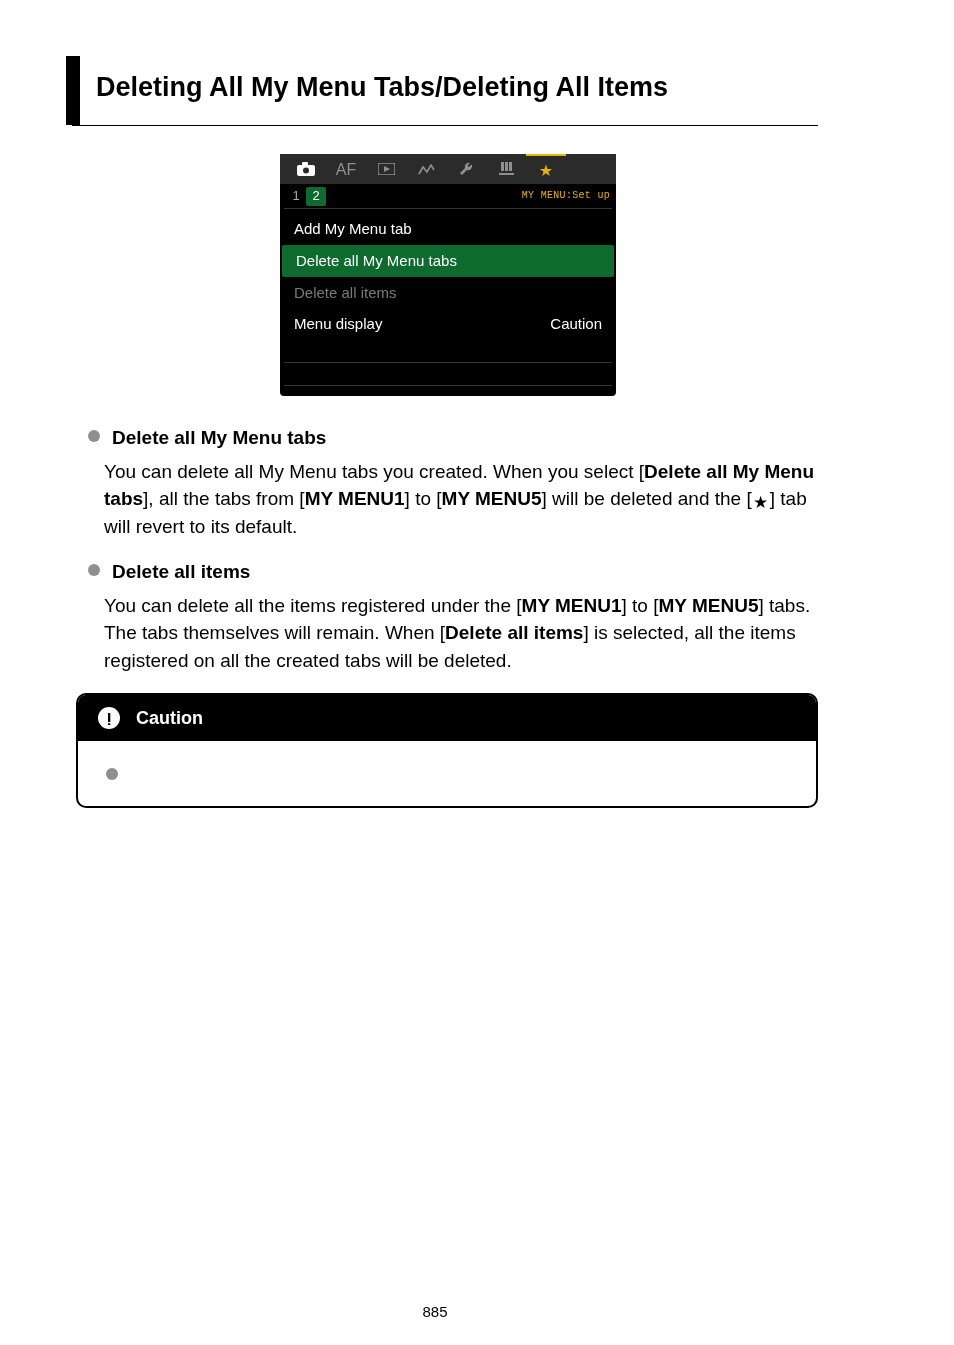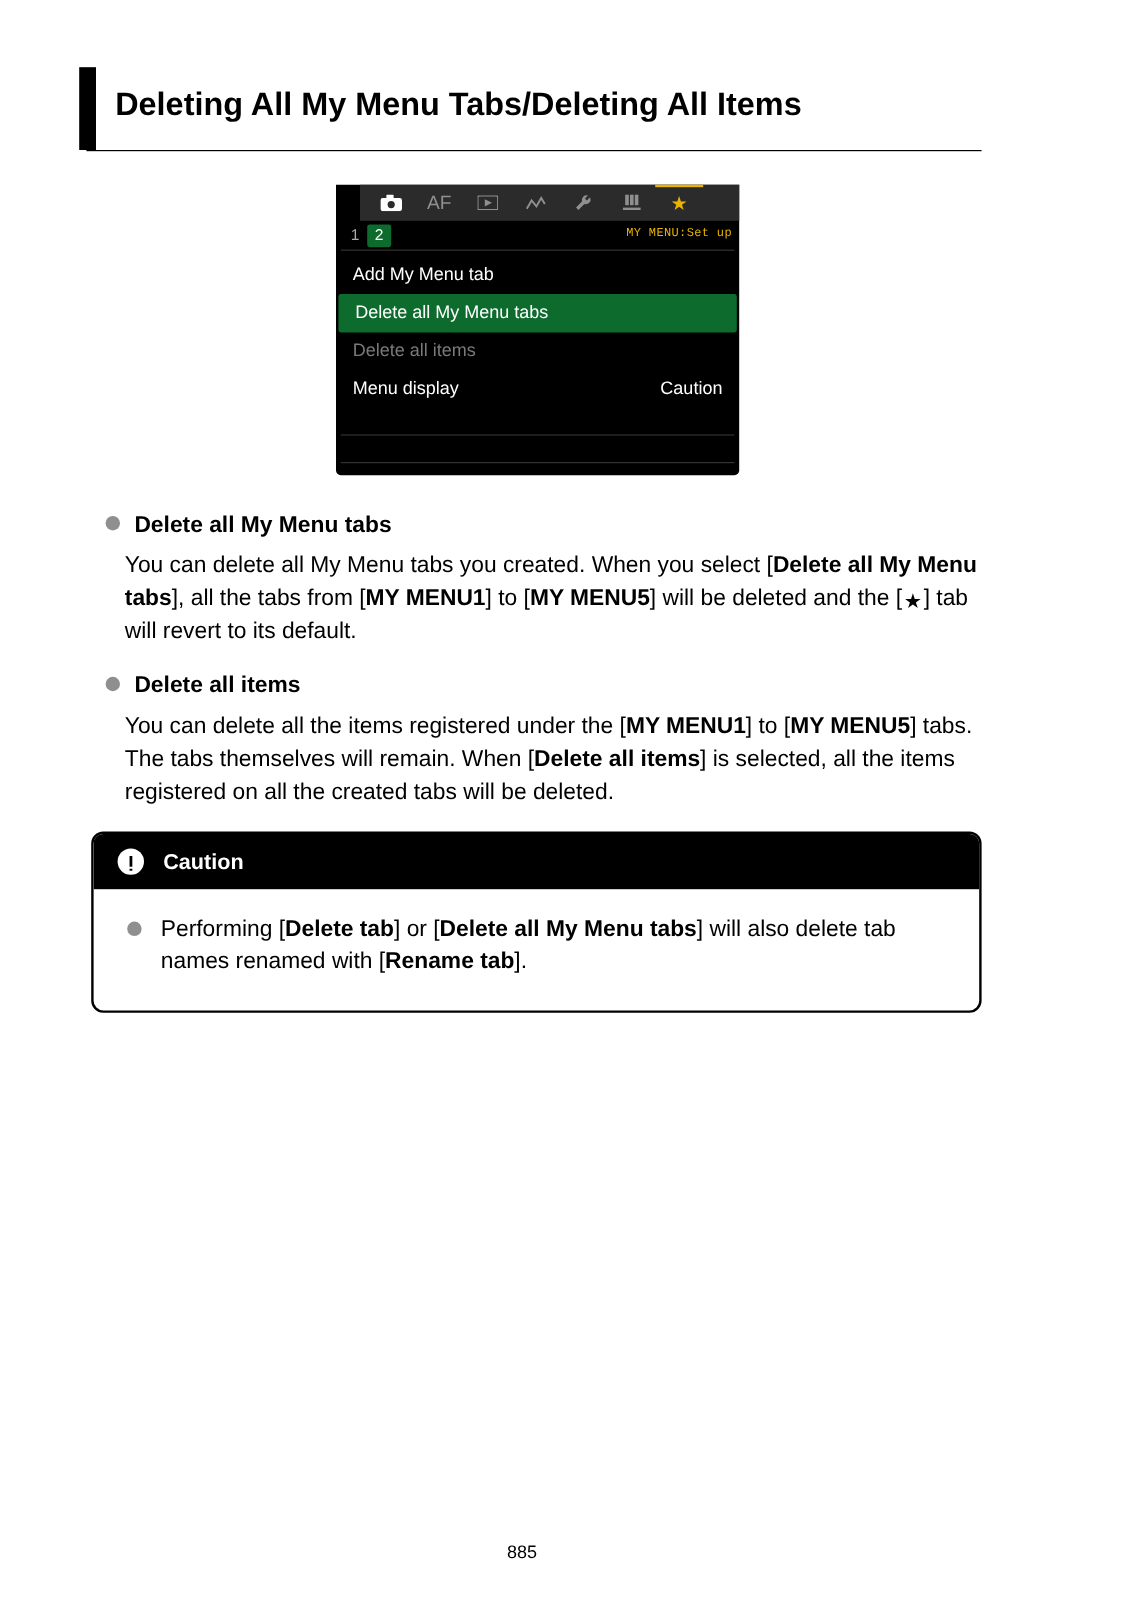--- a/index.html
+++ b/index.html
@@ -45,21 +45,20 @@
       color: #fff;
       border-bottom-left-radius: 4px;
       border-bottom-right-radius: 4px;
     }
     .tabs-row {
       display: flex;
       align-items: center;
       height: 30px;
       background: #2b2b2b;
       padding: 0 6px;
-      margin-left: 20px;
     }
     .tab-icon {
       width: 40px;
       display: flex;
       justify-content: center;
       align-items: center;
       height: 100%;
       font-size: 16px;
       color: #8f8f8f;
     }
@@ -157,21 +156,21 @@
       transform: rotate(180deg);
     }
     .caution-body {
       padding: 20px 22px 26px 28px;
       display: flex;
       gap: 16px;
     }
     .caution-body .bullet-dot { margin-top: 7px; }
     .page-num {
       position: absolute;
-      bottom: 40px;
+      bottom: 22px;
       left: 0; right: 0;
       text-align: center;
       font-size: 15px;
     }
   </style>
 </head>
 <body>
 
 <div class="page">
 
@@ -262,20 +261,17 @@
     <span>You can delete all the items registered under the [</span><b>MY MENU1</b><span>] to [</span><b>MY MENU5</b><span>] tabs. The tabs themselves will remain. When [</span><b>Delete all items</b><span>] is selected, all the items registered on all the created tabs will be deleted.</span>
   </p>
 
   <div class="caution-box">
     <div class="caution-head">
       <span class="caution-icon">i</span>
       <span>Caution</span>
     </div>
     <div class="caution-body">
       <span class="bullet-dot"></span>
-      <p>
-        <span>Performing [</span><b>Delete tab</b><span>] or [</span><b>Delete all My Menu tabs</b><span>] will also delete tab names renamed with [</span><b>Rename tab</b><span>].</span>
-      </p>
     </div>
   </div>
 
   <div class="page-num">885</div>
 </div>
 
 </body></html>

